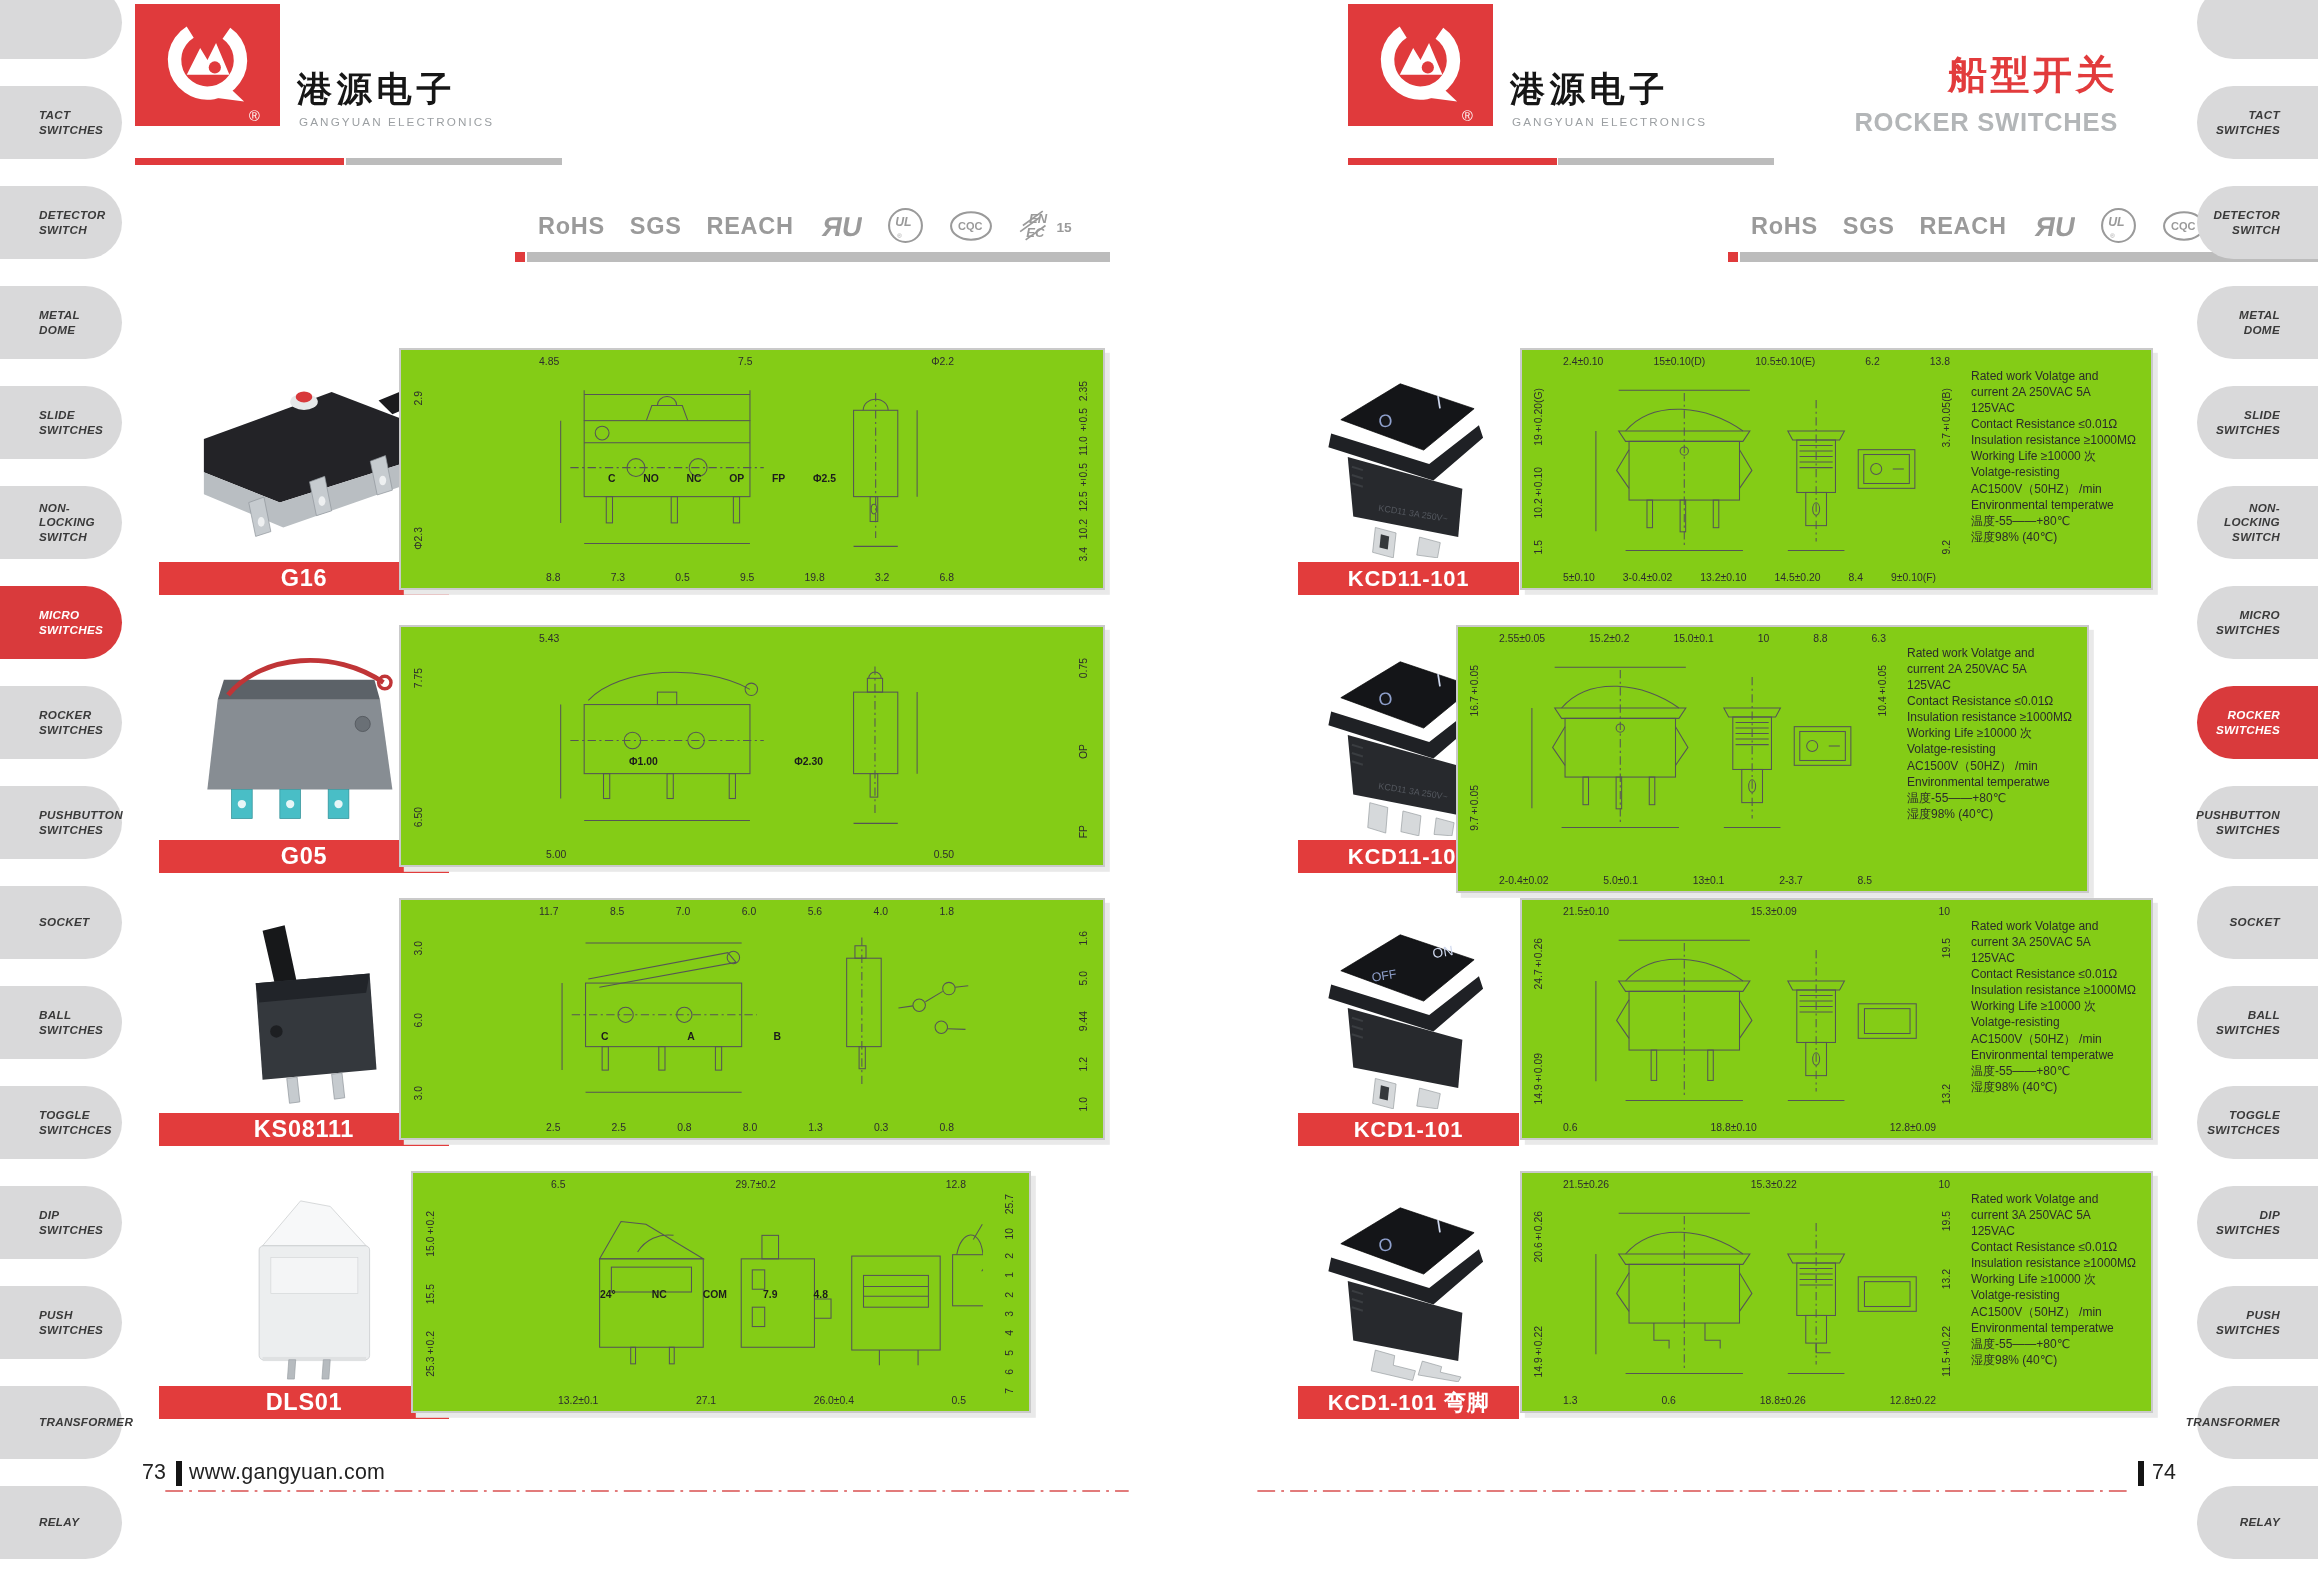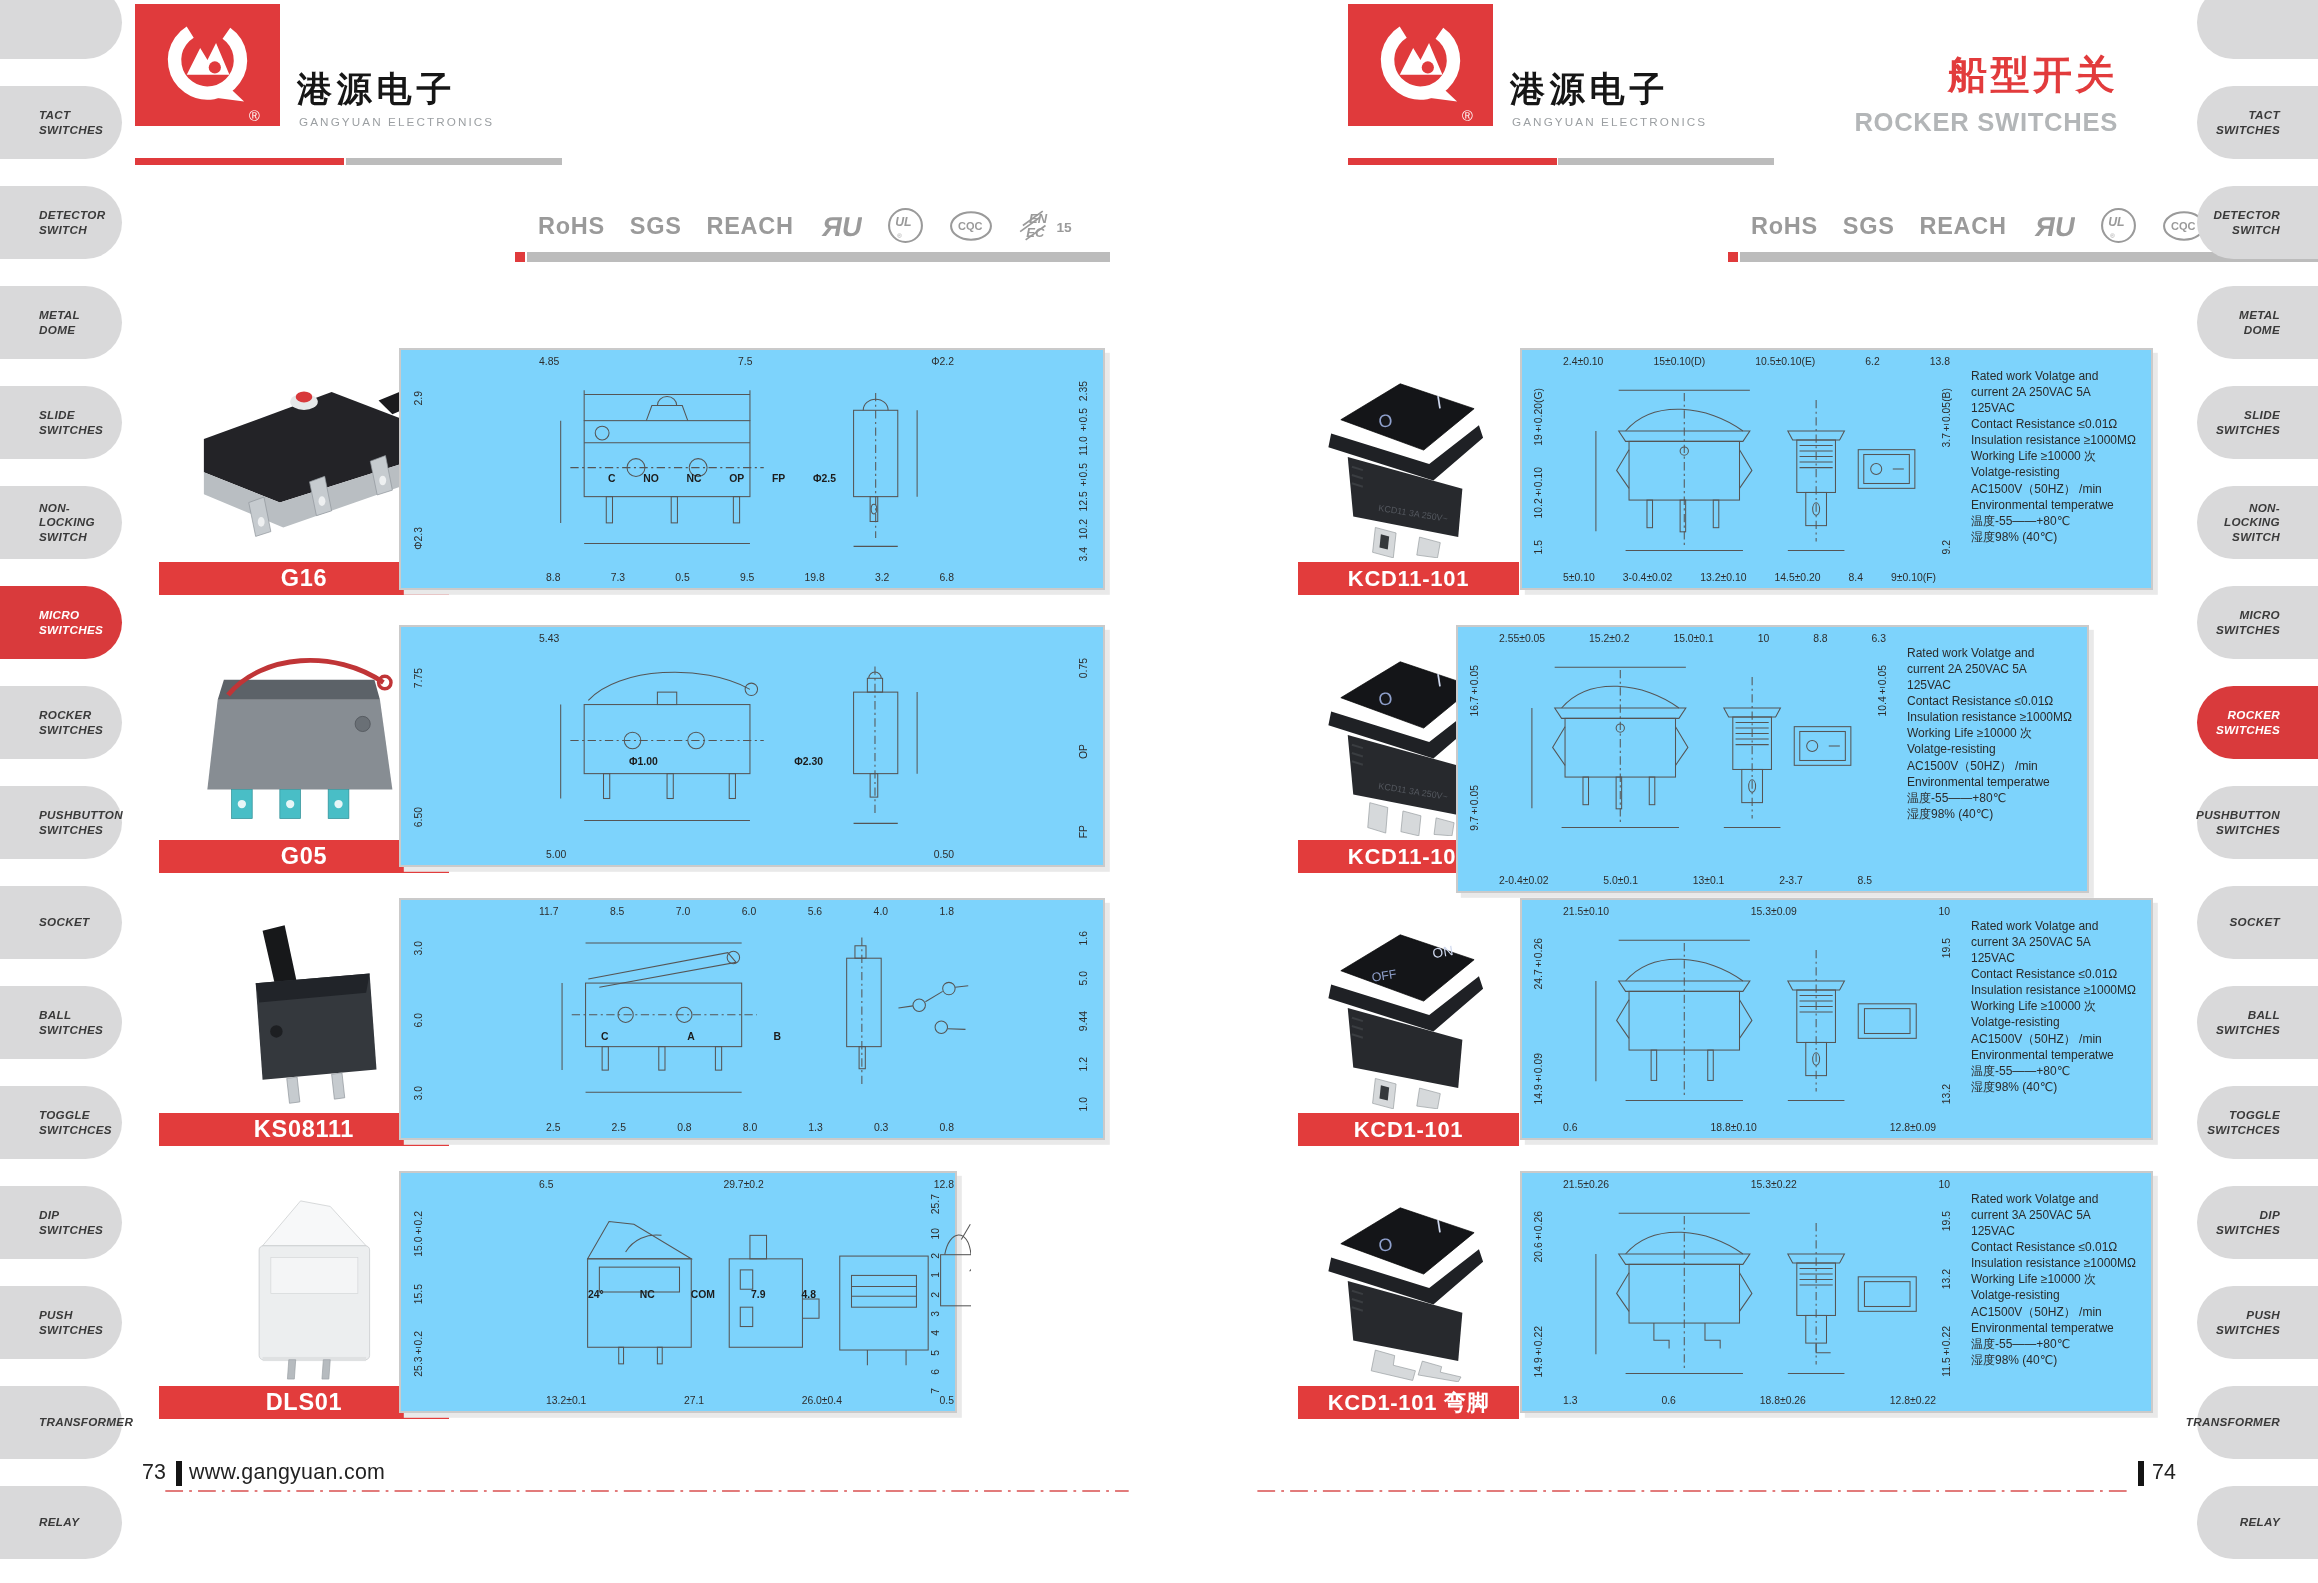--- a/index.html
+++ b/index.html
@@ -31,21 +31,21 @@
   .rule.gray{background:#bcbcbc}
   .certs{display:flex;align-items:center;gap:25px;height:39px}
   .cert-word{font-size:23.5px;font-weight:bold;color:#9a9a9a;letter-spacing:0.7px}
   .bar2red{width:9.7px;height:9.7px;background:#e03a3c}
   .bar2gray{height:9.7px;background:#bcbcbc}
 
   
   .photo{position:absolute}
   .plabel{position:absolute;background:#e23c3c;color:#fff;font-weight:bold;font-size:23.5px;
           display:flex;align-items:center;justify-content:center;letter-spacing:0.7px;white-space:nowrap}
-  .panel{position:absolute;background:#7dd3fc;border:2.1px solid #cacaca;box-shadow:4.8px 4.8px 0 #e9e9e9}
+  .panel{position:absolute;background:#84cc16;border:2.1px solid #cacaca;box-shadow:4.8px 4.8px 0 #e9e9e9}
   .panel svg.art{position:absolute}
   .dims{position:absolute;display:flex;pointer-events:none}
   .dims.h{flex-direction:row;justify-content:space-between;align-items:center}
   .dims.v{flex-direction:column;justify-content:space-between;align-items:center}
   .dims.v .dim{writing-mode:vertical-rl;transform:rotate(180deg)}
   .dim{font-size:10.4px;color:#2d2d2d;white-space:nowrap}
   .dims.inner .dim{color:#1c1c1c;font-weight:bold}
   .spec{position:absolute;font-size:12px;color:#2b2b2b;line-height:1.34}
 
   
@@ -512,21 +512,21 @@
     <svg viewBox="0 0 420 292" width="290" height="202">
       <polygon points="150,95 205,30 248,38 300,95" fill="#f7f8f9" stroke="#c6c9cb"></polygon>
       <rect x="145" y="95" width="160" height="165" rx="6" fill="#eceeef" stroke="#c2c5c7"></rect>
       <rect x="162" y="112" width="126" height="52" fill="#f4f5f6" stroke="#d4d7d9"></rect>
       <rect x="150" y="256" width="150" height="6" fill="#dfe1e2"></rect>
       <polygon points="188,260 198,260 196,288 186,288" fill="#b6bbbf" stroke="#9aa0a4"></polygon>
       <polygon points="238,260 248,260 246,288 236,288" fill="#b6bbbf" stroke="#9aa0a4"></polygon>
     </svg>
   </div>
   <div class="plabel" style="left:159px;top:1386px;width:290px;height:33px">DLS01</div>
-  <div class="panel" style="left:399px;top:1171px;width:558px;height:242px">
+  <div class="panel" style="left:411px;top:1171px;width:620px;height:242px">
     <svg class="art" viewBox="0 0 650 280" style="left:121px;top:22px" width="449" height="194">
       <g stroke="#555" fill="none" stroke-width="1.5">
         <rect x="95" y="92" width="150" height="128"></rect>
         <polygon points="95,92 126,38 162,42 245,92"></polygon>
         <path d="M150,82 a52,52 0 0 1 52,-24"></path>
         <rect x="112" y="104" width="116" height="36"></rect>
         <rect x="140" y="220" width="7" height="24"></rect>
           <rect x="196" y="220" width="7" height="24"></rect>
         <rect x="300" y="92" width="106" height="128"></rect>
           <rect x="330" y="58" width="24" height="34"></rect>

